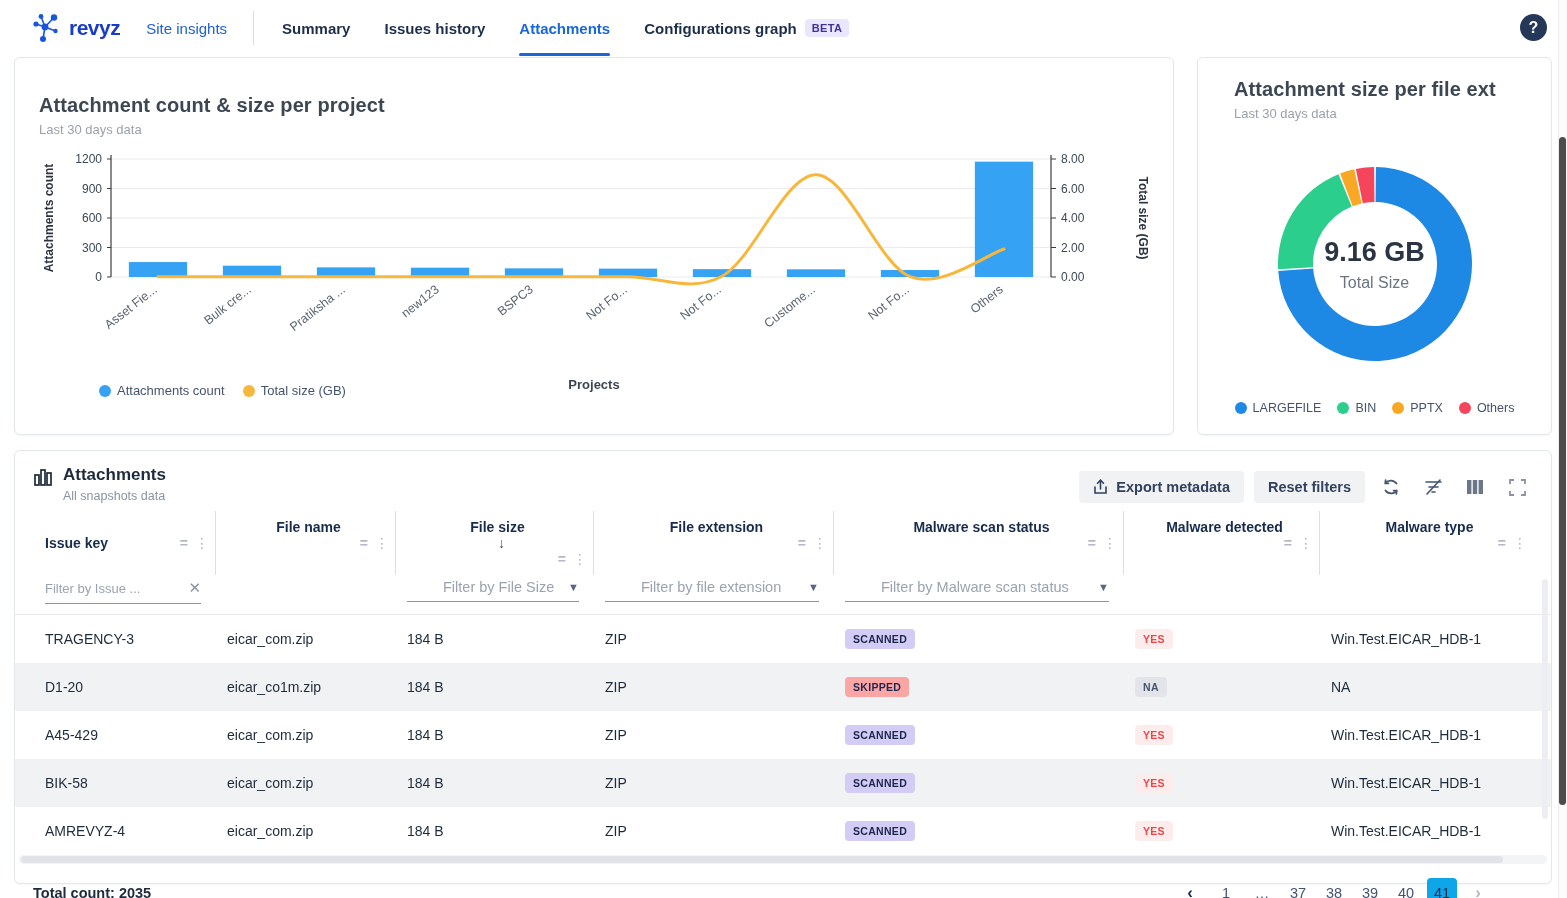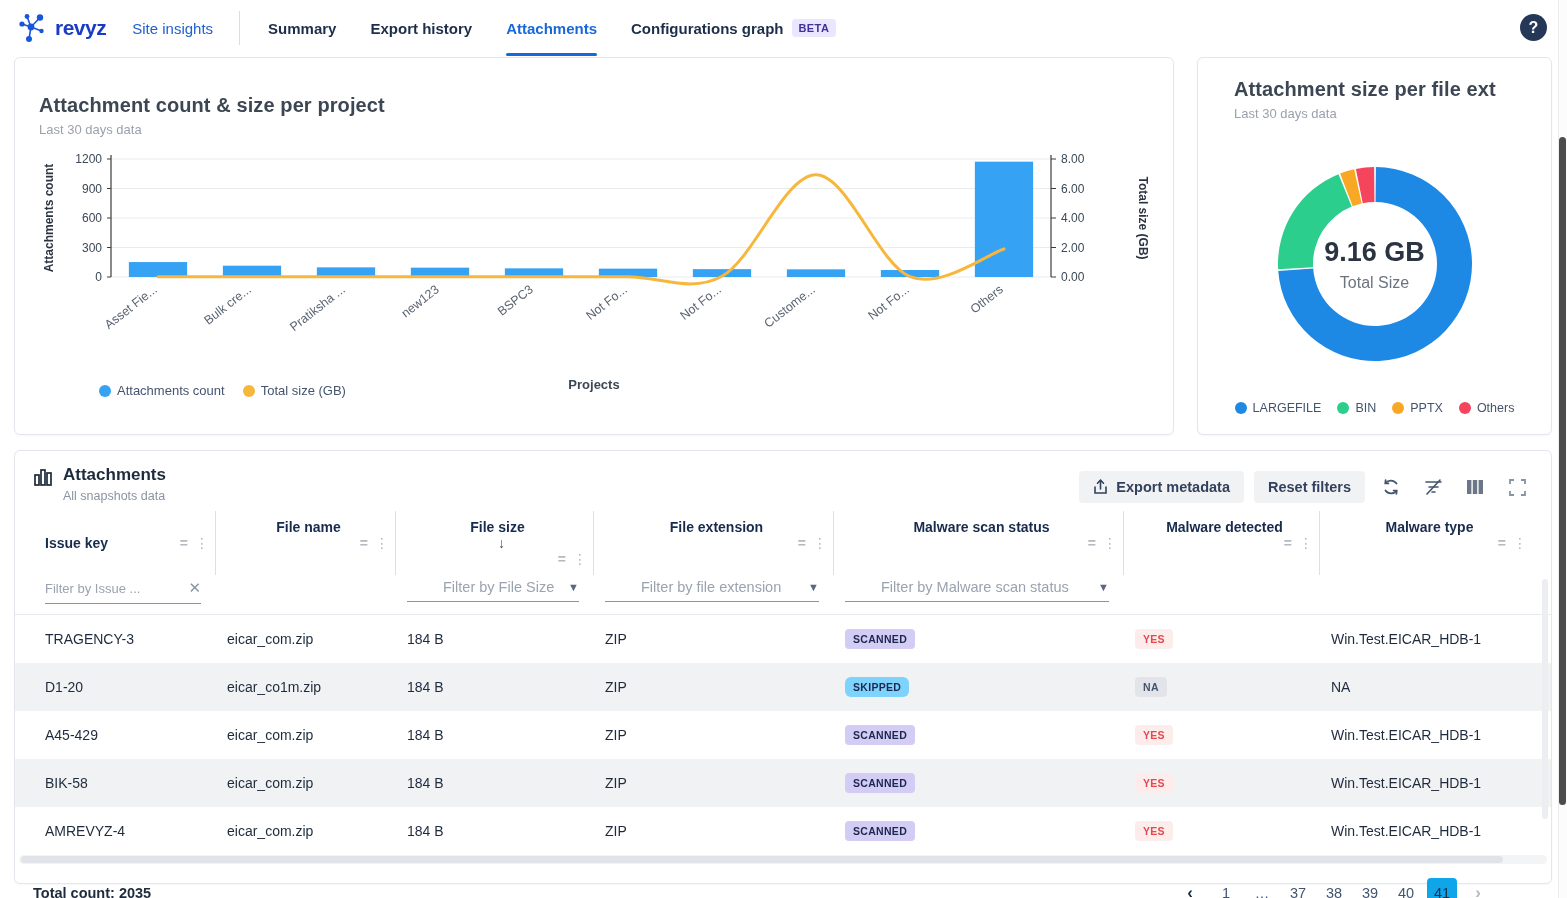--- a/index.html
+++ b/index.html
@@ -1,20 +1,20 @@
 <!DOCTYPE html>
 <html><head>
 <meta charset="utf-8">
 <style>
   * { margin:0; padding:0; box-sizing:border-box; }
   html,body { width:1567px; height:898px; background:#ffffff; overflow:hidden;
     font-family:"Liberation Sans","DejaVu Sans",sans-serif; color:#172B4D; }
 
   
-  .topnav { display:flex; align-items:center; height:56px; padding:0 18px; background:#fff; position:relative; }
+  .topnav { display:flex; align-items:center; height:56px; padding:0 32px; background:#fff; position:relative; }
   .logo { display:flex; align-items:center; gap:7px; }
   .logo-word { font-size:21px; font-weight:bold; color:#1A3CC2; letter-spacing:-0.5px; }
   .site-insights { margin-left:26px; font-size:15px; color:#2160cf; cursor:pointer; }
   .nav-divider { width:1px; height:34px; background:#d8dce3; margin:0 28px 0 26px; }
   .tabs { display:flex; align-items:center; gap:34px; height:56px; }
   .tab { font-size:15px; font-weight:bold; color:#1c2e4a; height:56px; display:flex; align-items:center; cursor:pointer; position:relative; gap:8px; }
   .tab.active { color:#1868DB; }
   .tab.active::after { content:""; position:absolute; left:0; right:0; bottom:0; height:3px; background:#1868DB; border-radius:2px; }
   .beta-badge { background:#EAE6FF; color:#403294; font-size:11px; font-weight:bold; padding:3px 7px; border-radius:4px; letter-spacing:0.4px; }
   .help-btn { position:absolute; right:20px; top:14px; width:27px; height:27px; border-radius:50%; background:#253858; color:#fff; display:flex; align-items:center; justify-content:center; font-size:16px; font-weight:bold; cursor:pointer; }
@@ -71,21 +71,21 @@
   .filter-ph { font-size:14.5px; color:#9aa3b0; white-space:nowrap; overflow:hidden;margin-left:36px; }
   .caret { color:#596780; font-size:11px; margin-left:6px; }
   .clear-x { color:#8a94a6; font-size:15px; cursor:pointer; margin-left:6px; }
 
   .rows { border-top:1px solid #e7e9ee; }
   .trow { padding:0 18px; height:48px; align-items:center; font-size:14px; color:#1e2b3c; }
   .trow:nth-child(even) { background:#f1f2f4; }
   .tcell { padding-left:12px; white-space:nowrap; overflow:hidden; }
   .badge { display:inline-block; font-size:10.5px; font-weight:bold; letter-spacing:0.3px; padding:4px 8px; border-radius:4px; }
   .badge.scanned { background:#d3ccf4; color:#1c2750; }
-  .badge.skipped { background:#7dd3fc; color:#1c2750;border-radius:6px; }
+  .badge.skipped { background:#fca5a5; color:#1c2750; }
   .badge.yes { background:#fdecec; color:#e5484d; }
   .badge.na { background:#e2e4e9; color:#44546f; }
 
   .hscroll { margin:0 4px; height:9px; background:#f3f4f6; border-radius:5px; position:relative; }
   .hscroll-thumb { position:absolute; left:2px; top:1px; height:7px; width:97%; background:#e1e3e8; border-radius:5px; }
   .vscroll-table { position:absolute; right:3px; top:128px; width:6px; height:240px; background:#eceef1; border-radius:3px; }
 
   .tfooter { display:flex; align-items:center; justify-content:space-between; padding:14px 18px 0 18px; }
   .total-count { font-size:14.5px; font-weight:bold; color:#1e2b3c; }
   .pagination { display:flex; align-items:center; gap:6px; margin-right:40px; }
@@ -124,21 +124,21 @@
     </svg>
     <span class="logo-word">revyz</span>
   </div>
   <span class="site-insights">Site insights</span>
   <span class="nav-divider"></span>
   <div class="tabs">
     <div class="tab">
         <span>Summary</span>
       </div>
     <div class="tab">
-        <span>Export history</span>
+        <span>Issues history</span>
       </div>
     <div class="tab active">
         <span>Attachments</span>
       </div>
     <div class="tab">
       <span>Configurations graph</span>
       <span class="beta-badge">BETA</span>
     </div>
   </div>
   <div class="help-btn">?</div>

